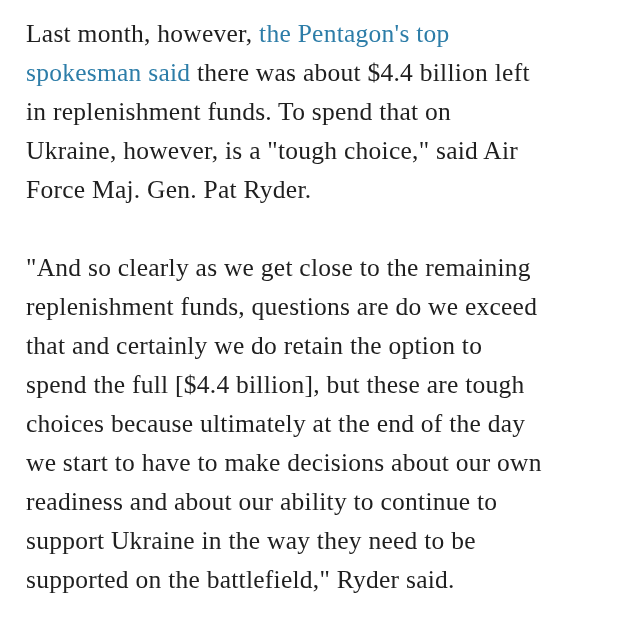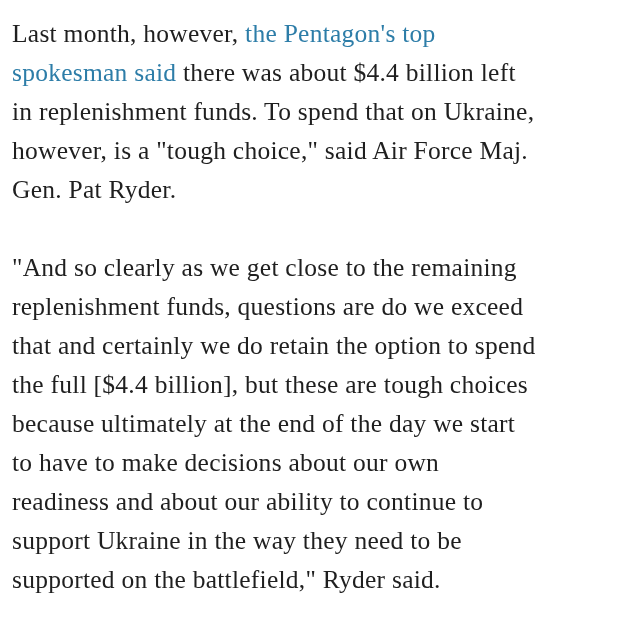--- a/index.html
+++ b/index.html
@@ -11,21 +11,21 @@
     height: 632px;
     background: #ffffff;
     font-family: "Liberation Serif", "DejaVu Serif", serif;
     color: #222222;
     overflow: hidden;
   }
   .article {
     box-sizing: border-box;
     width: 564px;
     height: 632px;
-    padding: 14px 22px 0 12px;
+    padding: 14px 22px 0 26px;
   }
   .para {
     font-size: 25.5px;
     line-height: 39px;
     letter-spacing: 0.01em;
     margin: 0;
     color: #1f1f1f;
     text-align: left;
   }
   .para + .para {

